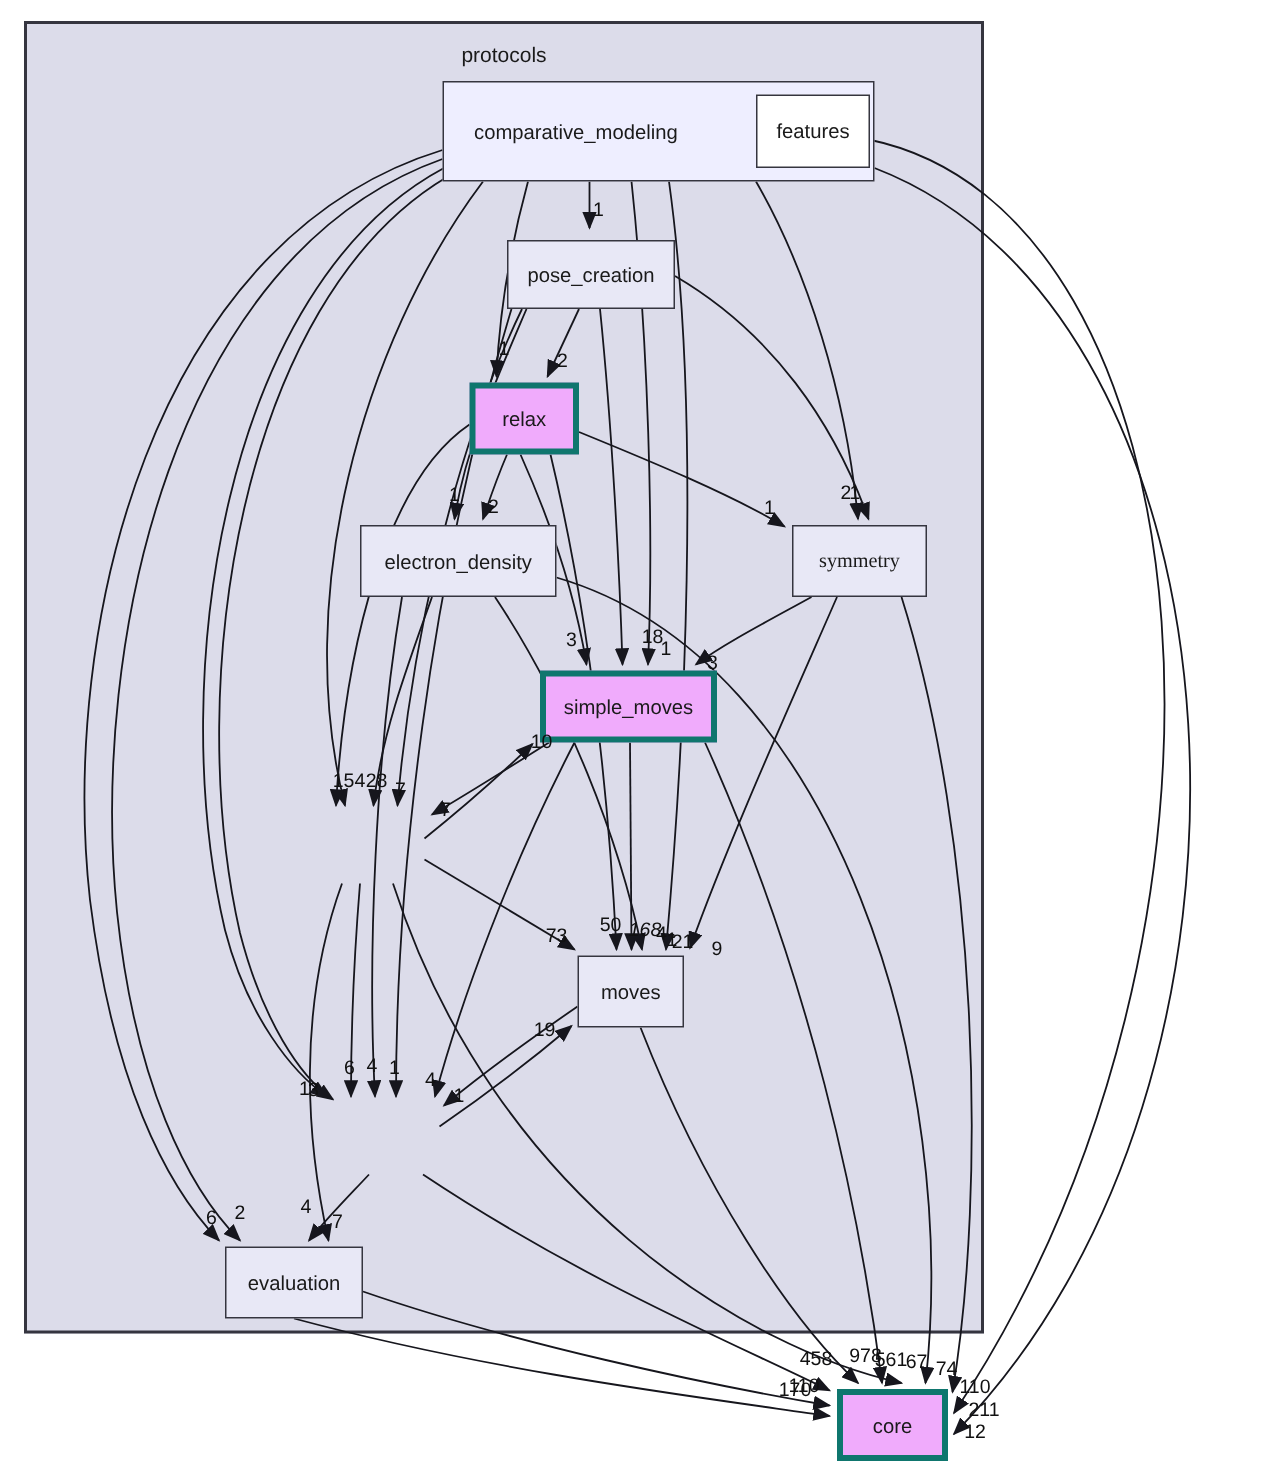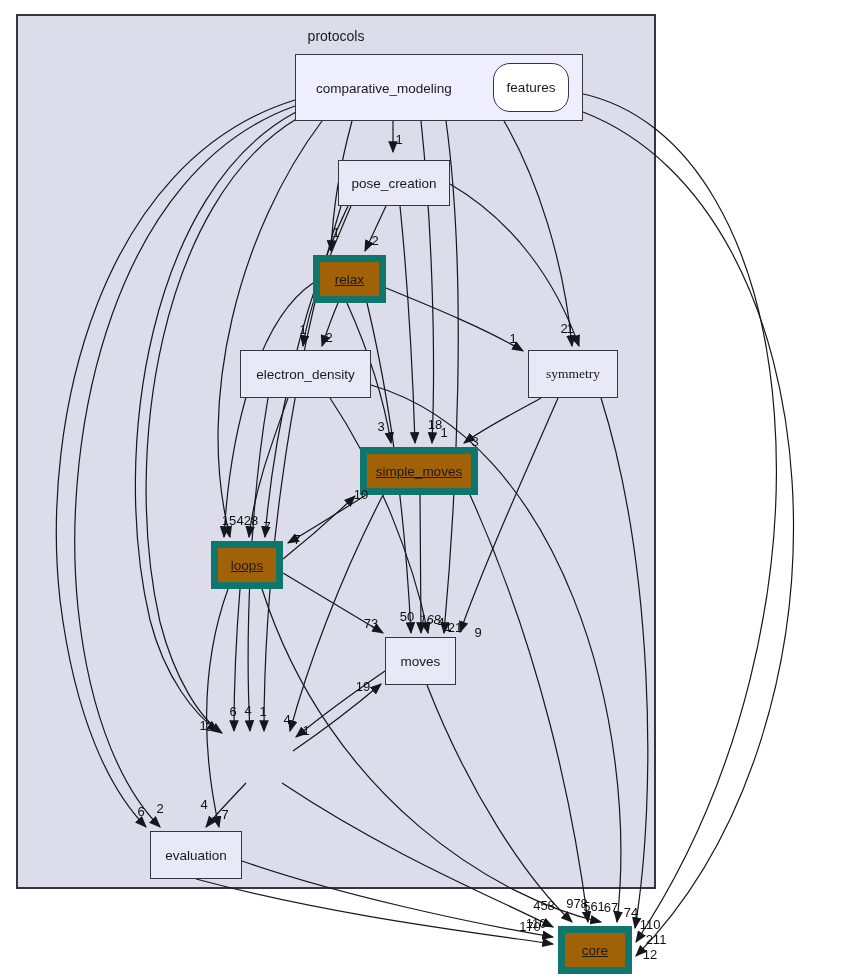--- a/index.html
+++ b/index.html
@@ -7,21 +7,21 @@
        font-family:"Liberation Sans",sans-serif;}
   .stage{position:absolute;left:0;top:0;width:854px;height:980px;overflow:hidden;}
   .cluster{position:absolute;background:#dcdcea;border:2px solid #35353f;box-sizing:border-box;}
   .cluster-title{position:absolute;left:0;right:0;top:12px;text-align:center;
        font-size:14px;color:#1a1a1a;}
   svg.edges{position:absolute;left:0;top:0;z-index:2;}
   svg.edges path{fill:none;stroke:#16161d;stroke-width:1.2px;}
   .node{position:absolute;box-sizing:border-box;background:#e8e8f6;border:1px solid #35353f;
        display:flex;align-items:center;justify-content:center;font-size:13.5px;color:#1a1a1a;
        z-index:3;}
-  .node.red{background:#a16207;border:7px solid #0f766e;text-decoration:underline;}
+  .node.red{background:#f0abfc;border:4px solid #0f766e;}
   .node.container{background:#eeeeff;justify-content:flex-start;z-index:3;}
   .node.container .cm-label{position:absolute;left:20px;top:50%;transform:translateY(-50%);}
   .node.white{background:#ffffff;}
   .labels{position:absolute;left:0;top:0;width:854px;height:980px;z-index:4;pointer-events:none;}
   .elabel{position:absolute;transform:translate(-50%,-55%);font-size:13px;color:#111111;}
 </style>
 </head>
 <body>
 
 <div class="stage">
@@ -81,21 +81,21 @@
       <path marker-end="url(#ah)" d="M262,589 C330,800 500,900 601,922"></path>
       <path marker-end="url(#ah)" d="M371,385 C560,440 640,720 617,922"></path>
       <path marker-end="url(#ah)" d="M601,398 C652,560 658,790 635,928"></path>
       <path marker-end="url(#ah)" d="M579,93 C810,140 850,620 636,942"></path>
       <path marker-end="url(#ah)" d="M583,112 C838,210 868,720 636,956"></path>
     </g>
   </svg>
 
   <div class="node container" style="left:295px;top:54px;width:288px;height:67px;">
     <span class="cm-label">comparative_modeling</span>
-    <div class="node white" style="left:197px;top:8px;width:76px;height:49px;border-radius:17px;">
+    <div class="node white" style="left:208px;top:8px;width:76px;height:49px;">
       <span>features</span>
     </div>
   </div>
 
   <div class="node" style="left:338px;top:160px;width:112px;height:46px;">
     <span>pose_creation</span>
   </div>
 
   <div class="node red" style="left:313px;top:255px;width:73px;height:48px;">
     <span>relax</span>
@@ -106,23 +106,20 @@
   </div>
 
   <div class="node" style="left:528px;top:350px;width:90px;height:48px;font-family:Liberation Serif, serif;">
     <span>symmetry</span>
   </div>
 
   <div class="node red" style="left:360px;top:447px;width:118px;height:48px;">
     <span>simple_moves</span>
   </div>
 
-  <div class="node red" style="left:211px;top:541px;width:72px;height:48px;">
-    <span>loops</span>
-  </div>
 
   <div class="node" style="left:385px;top:637px;width:71px;height:48px;">
     <span>moves</span>
   </div>
 
 
   <div class="node" style="left:150px;top:831px;width:92px;height:48px;">
     <span>evaluation</span>
   </div>
 

